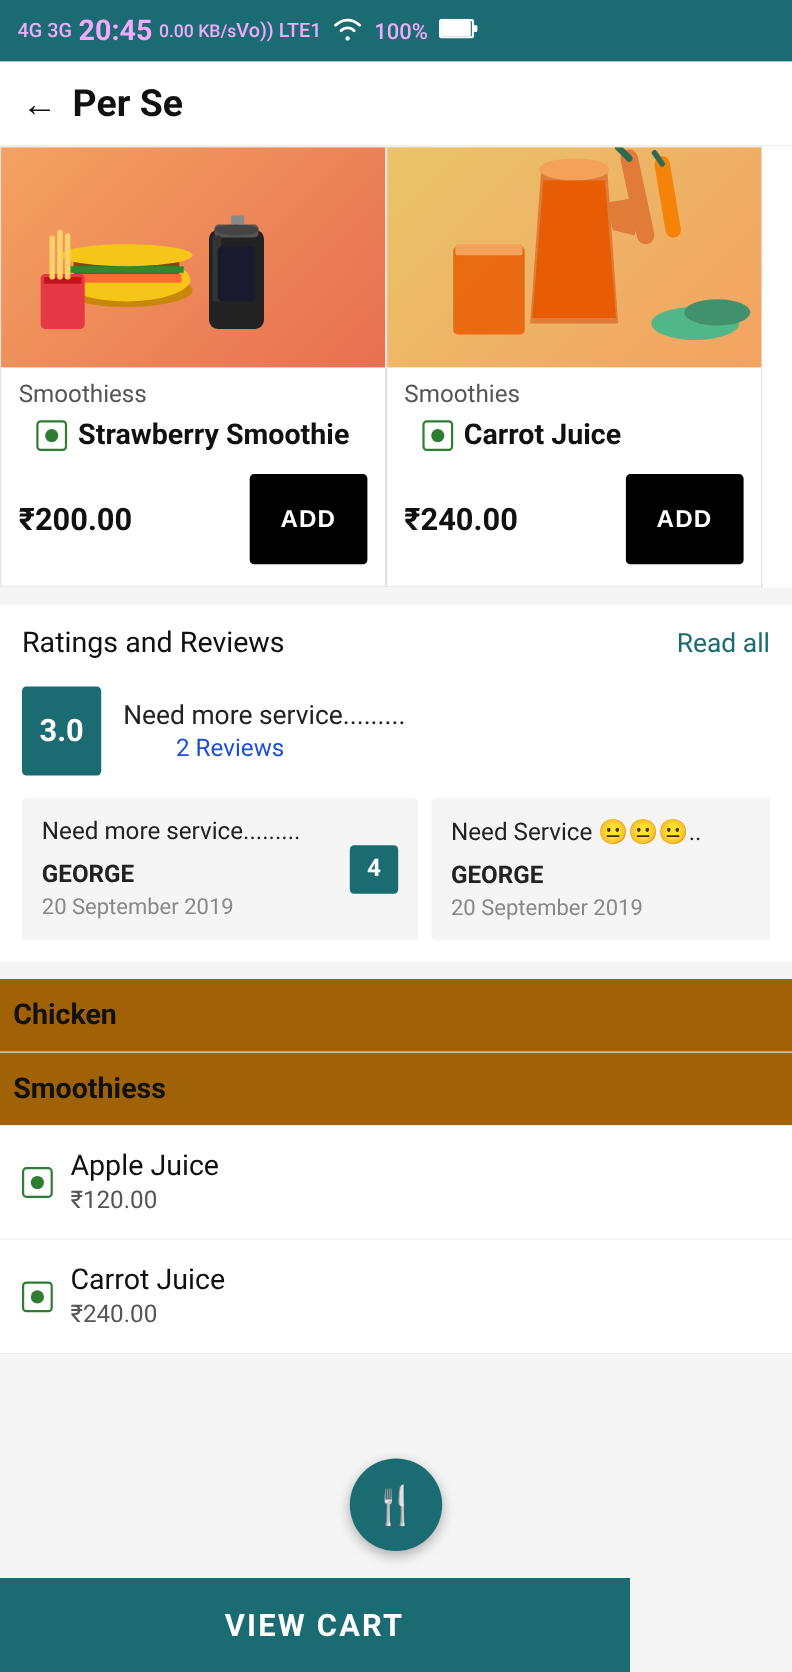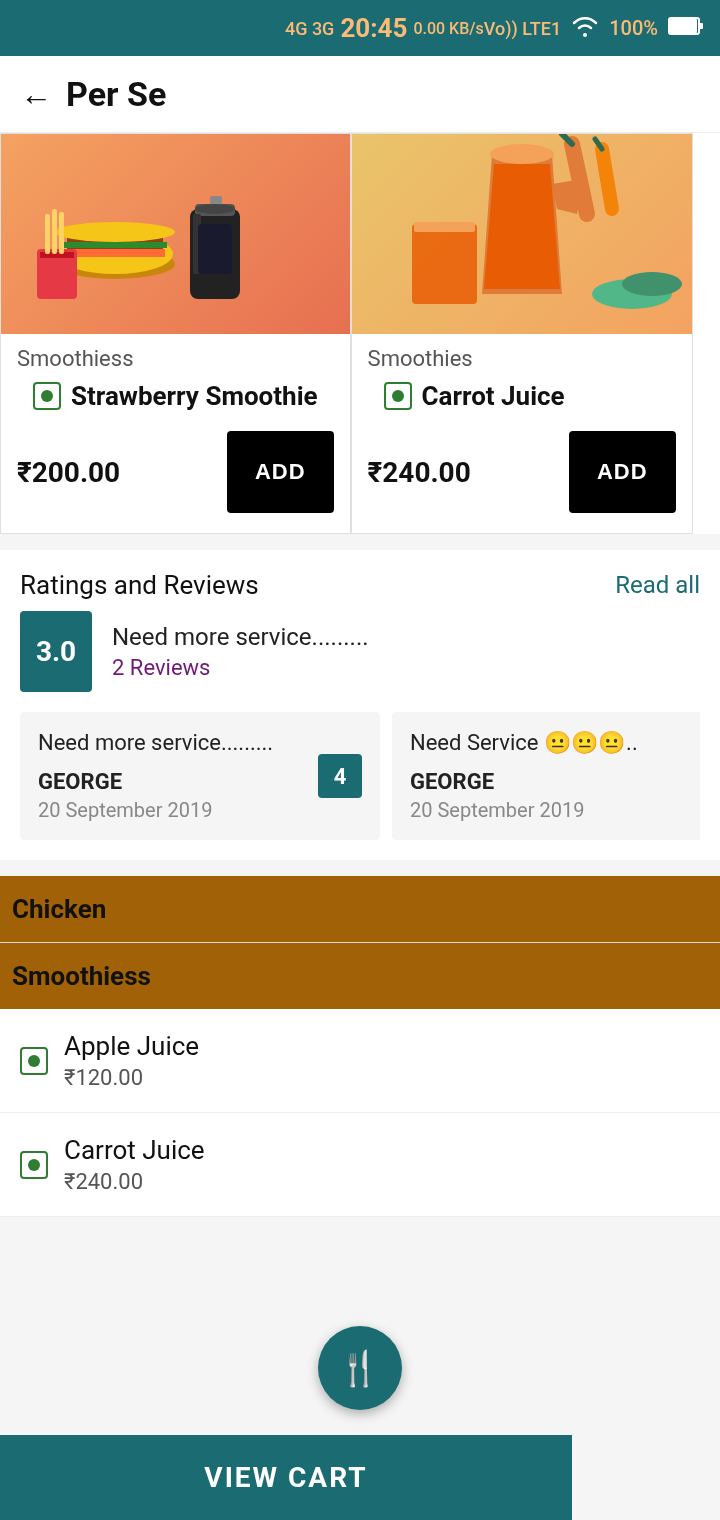--- a/index.html
+++ b/index.html
@@ -9,25 +9,25 @@
       background: #f5f5f5;
       width: 720px;
       min-height: 1520px;
       position: relative;
       overflow-x: hidden;
     }
 
     
     .status-bar {
       background: #1a6b72;
-      color: #fdba74;
+      color: #f0abfc;
       height: 56px;
       display: flex;
       align-items: center;
-      justify-content: flex-end;
+      justify-content: flex-start;
       padding: 0 16px;
       font-size: 22px;
       font-weight: 500;
     }
     .status-left { display: flex; align-items: center; gap: 6px; }
     .status-right { display: flex; align-items: center; gap: 10px; font-size: 20px; }
 
     
     .header {
       background: white;
@@ -134,21 +134,21 @@
     
     .ratings-section {
       background: white;
       margin-top: 16px;
       padding: 20px;
     }
     .ratings-header {
       display: flex;
       align-items: center;
       justify-content: space-between;
-      margin-bottom: 11px;
+      margin-bottom: 24px;
     }
     .ratings-title {
       font-size: 26px;
       color: #111;
     }
     .read-all {
       font-size: 24px;
       color: #1a6b72;
       cursor: pointer;
     }
@@ -166,21 +166,21 @@
       width: 72px;
       height: 81px;
       display: flex;
       align-items: center;
       justify-content: center;
       border-radius: 4px;
       flex-shrink: 0;
     }
     .rating-text-col { display: flex; flex-direction: column; gap: 4px; }
     .rating-comment { font-size: 24px; color: #222; }
-    .rating-reviews { font-size: 22px; color: #701a75; }
+    .rating-reviews { font-size: 22px; color: #1d4ed8; margin-left: 48px; }
 
     
     .review-cards {
       display: flex;
       gap: 0;
       overflow-x: auto;
     }
     .review-card {
       min-width: 360px;
       max-width: 380px;

